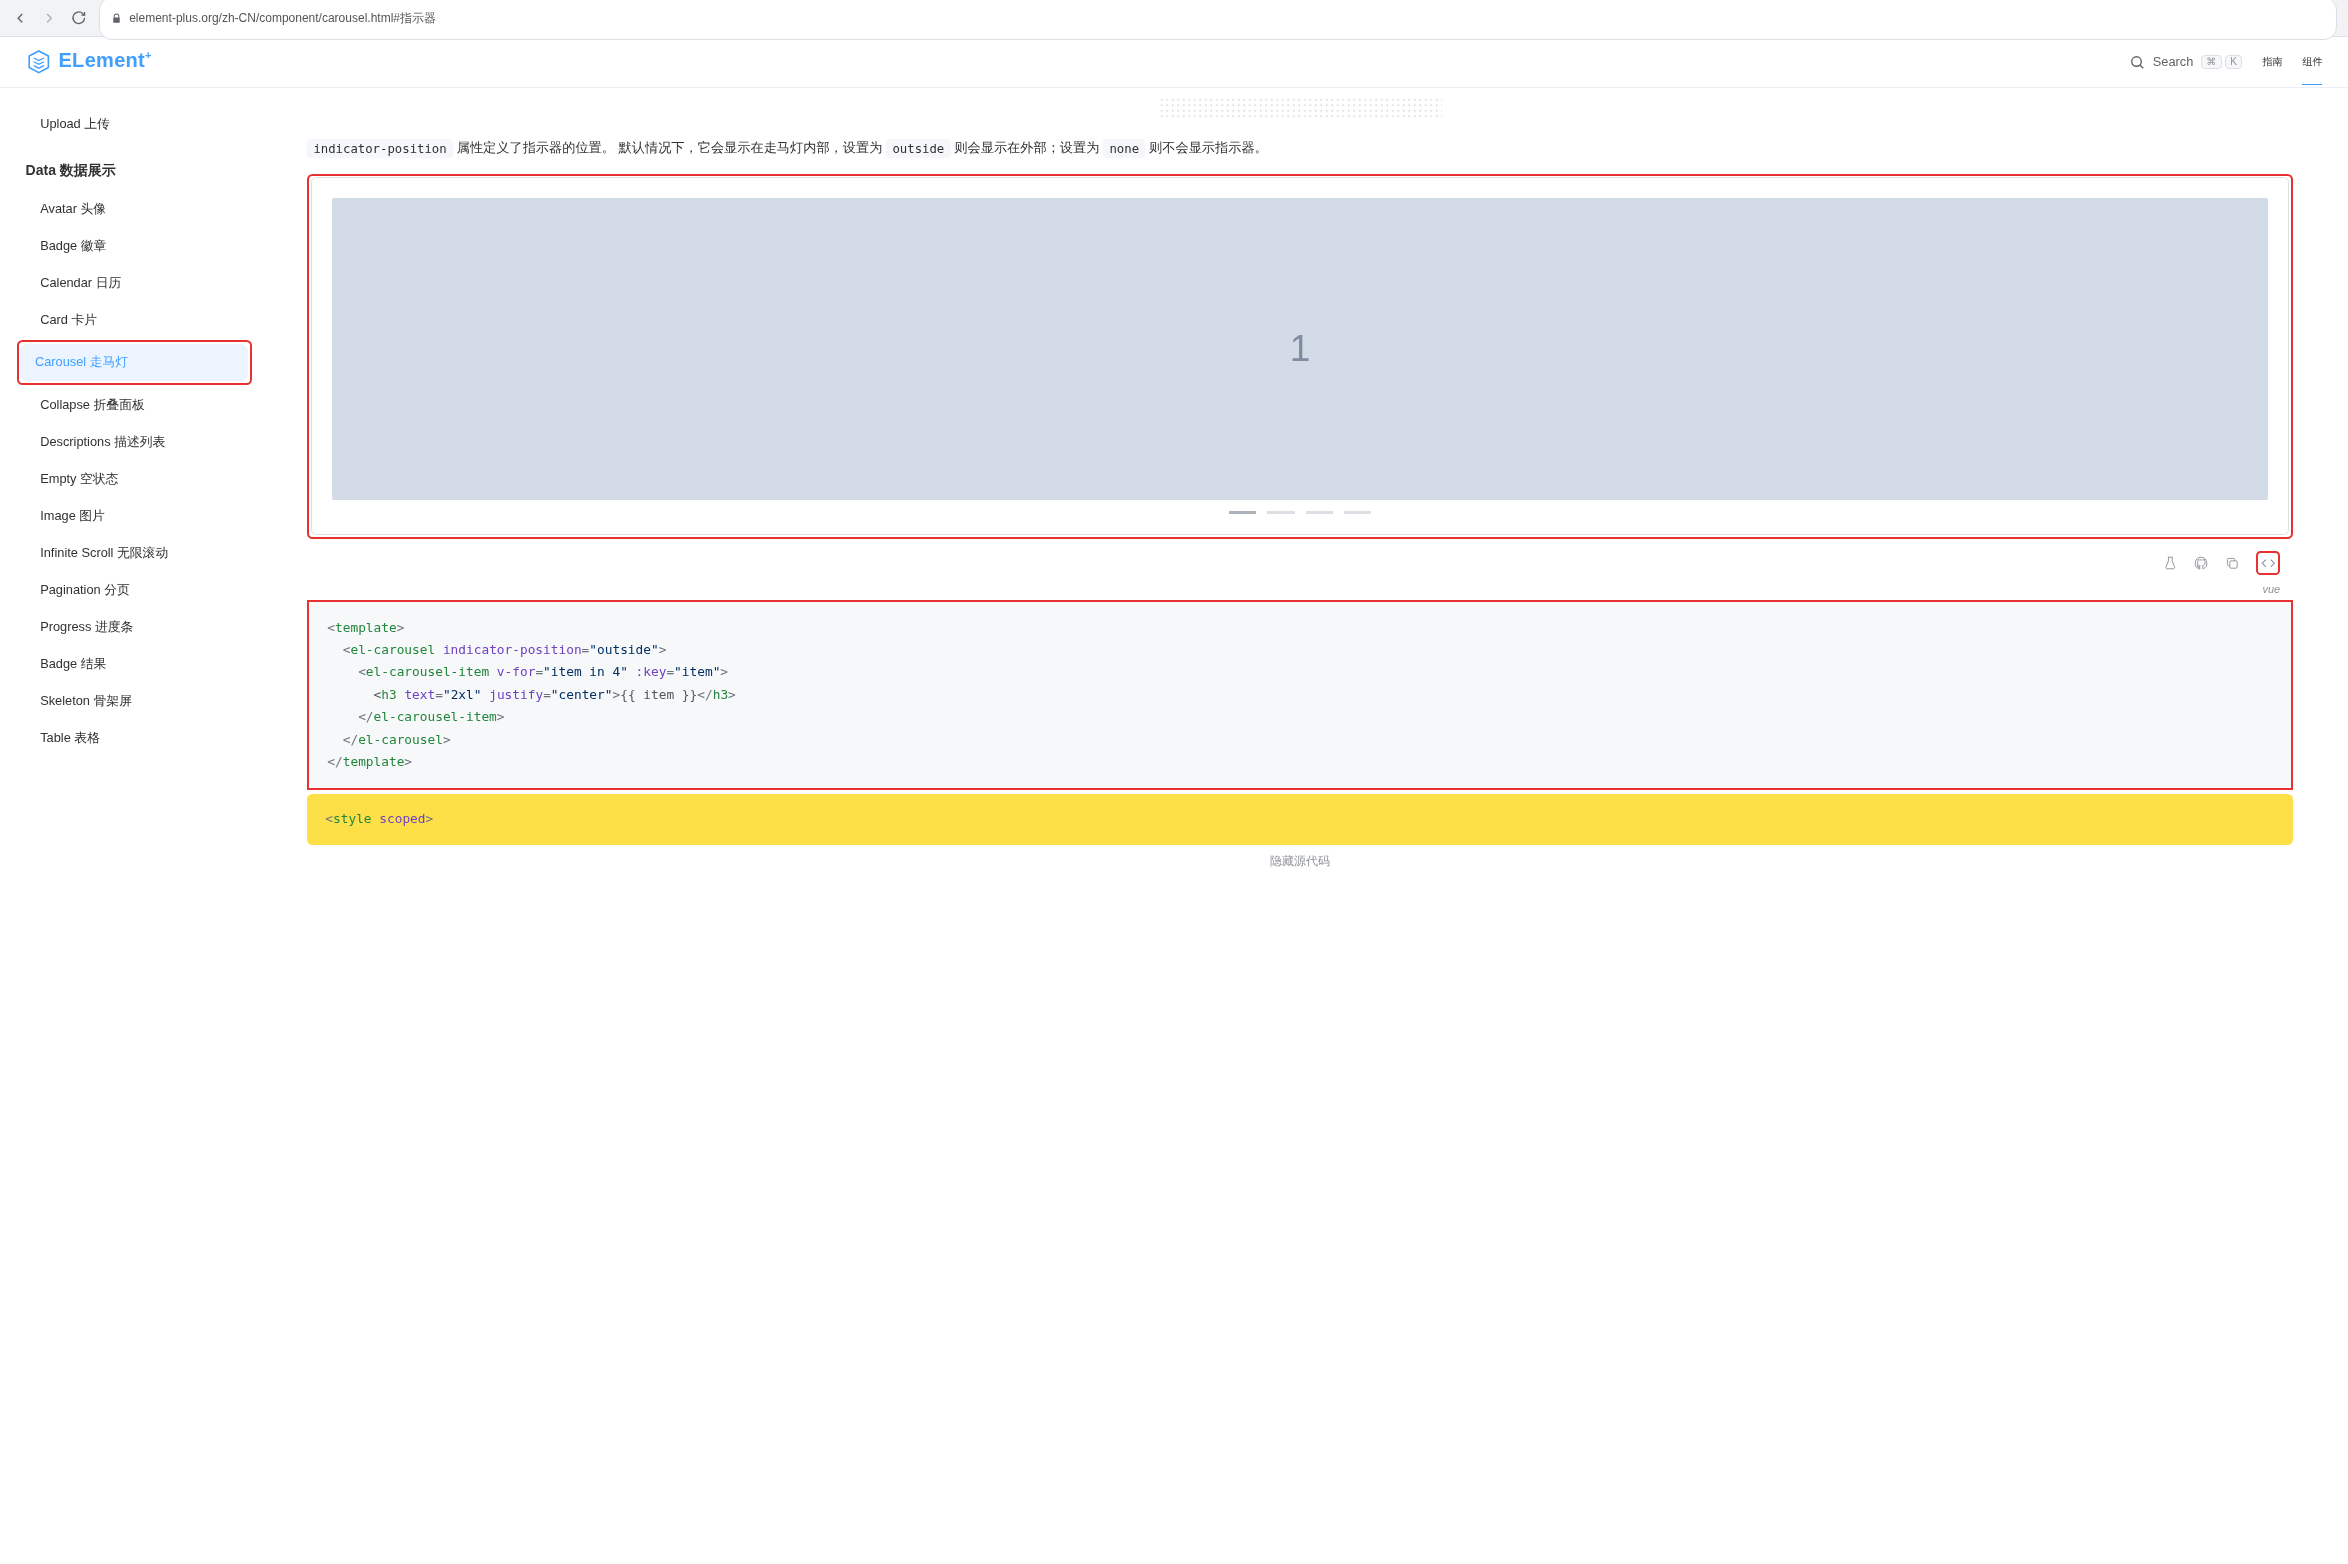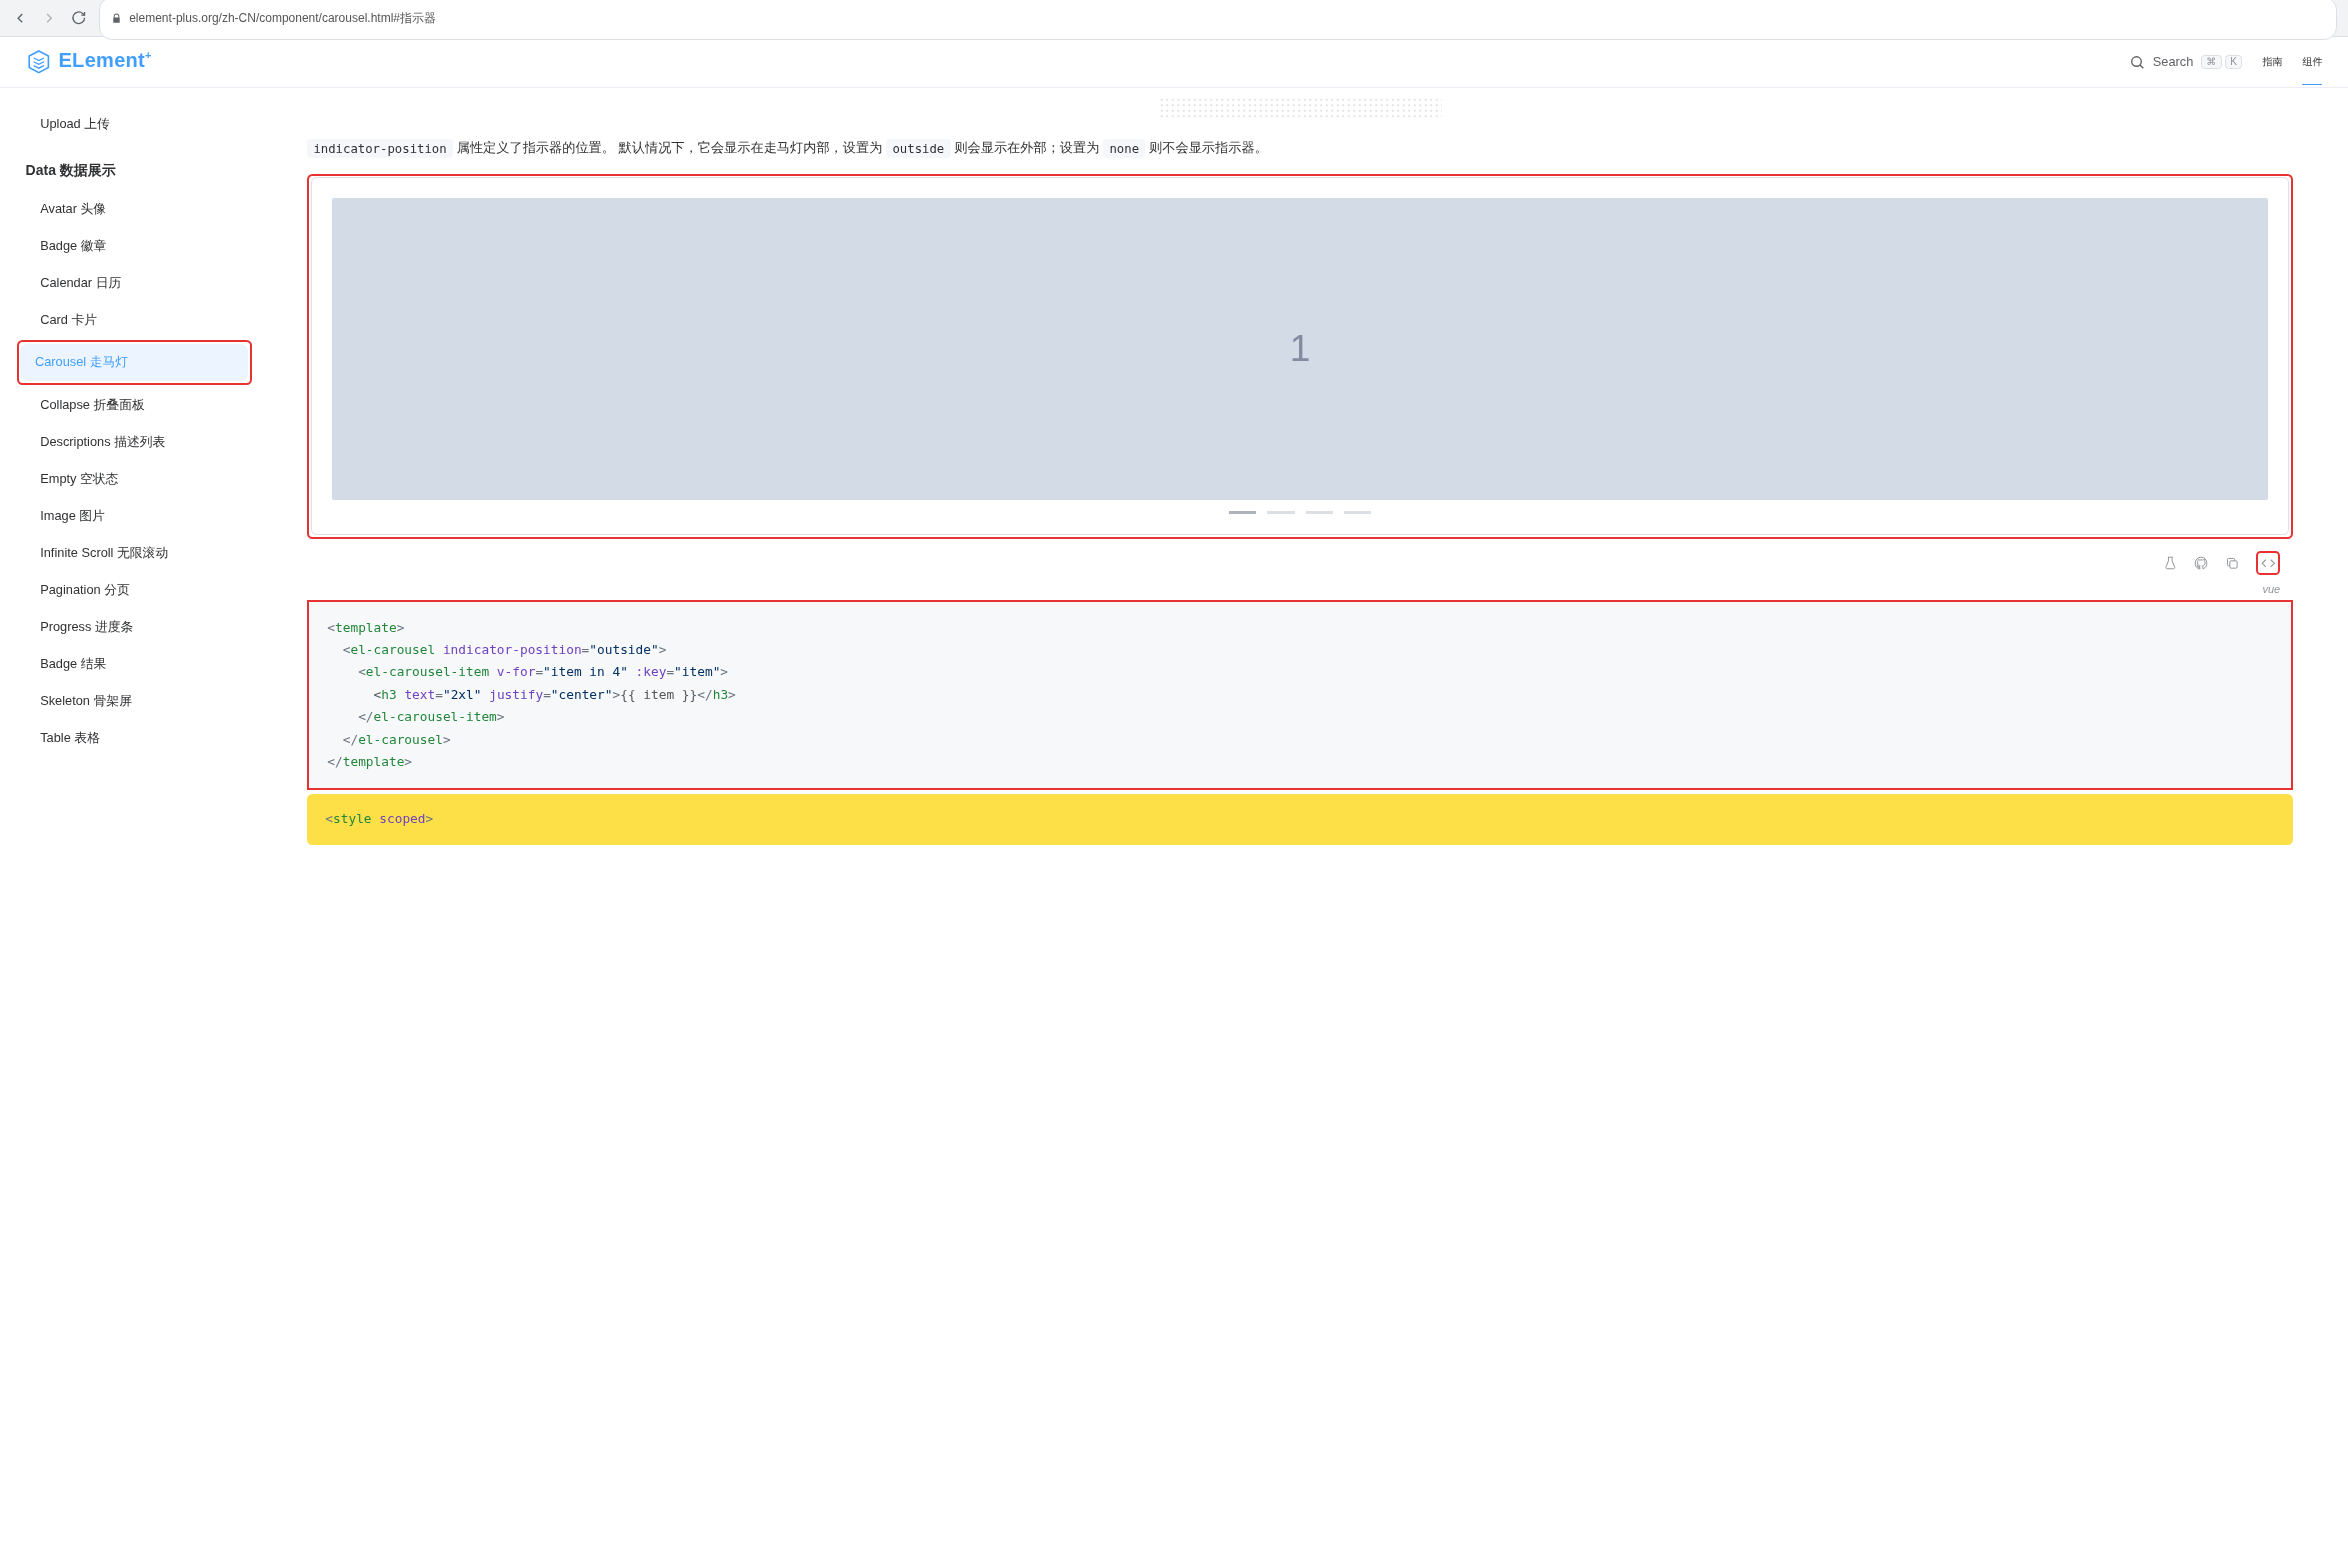--- a/index.html
+++ b/index.html
@@ -191,15 +191,16 @@
   <span class="tok-pun">&lt;</span><span class="tok-tag">el-carousel</span><span> </span><span class="tok-attr">indicator-position</span><span class="tok-pun">=</span><span class="tok-str">"outside"</span><span class="tok-pun">&gt;</span>
     <span class="tok-pun">&lt;</span><span class="tok-tag">el-carousel-item</span><span> </span><span class="tok-attr">v-for</span><span class="tok-pun">=</span><span class="tok-str">"item in 4"</span><span> </span><span class="tok-attr">:key</span><span class="tok-pun">=</span><span class="tok-str">"item"</span><span class="tok-pun">&gt;</span>
       <span class="tok-pun'">&lt;</span><span class="tok-tag">h3</span><span> </span><span class="tok-attr">text</span><span class="tok-pun">=</span><span class="tok-str">"2xl"</span><span> </span><span class="tok-attr">justify</span><span class="tok-pun">=</span><span class="tok-str">"center"</span><span class="tok-pun">&gt;</span><span>{{ item }}</span><span class="tok-pun">&lt;/</span><span class="tok-tag">h3</span><span class="tok-pun">&gt;</span>
     <span class="tok-pun">&lt;/</span><span class="tok-tag">el-carousel-item</span><span class="tok-pun">&gt;</span>
   <span class="tok-pun">&lt;/</span><span class="tok-tag">el-carousel</span><span class="tok-pun">&gt;</span>
 <span class="tok-pun">&lt;/</span><span class="tok-tag">template</span><span class="tok-pun">&gt;</span></div>
     </div>
 
     <div class="code-block" style="margin-top:3.7px; background:#fde047; border-radius:5.5px;"><span class="tok-pun">&lt;</span><span class="tok-tag">style</span><span> </span><span class="tok-attr">scoped</span><span class="tok-pun">&gt;</span></div>
 
+    <div class="hide-src">隐藏源代码</div>
   </div>
 </div>
 
 
 </body></html>

